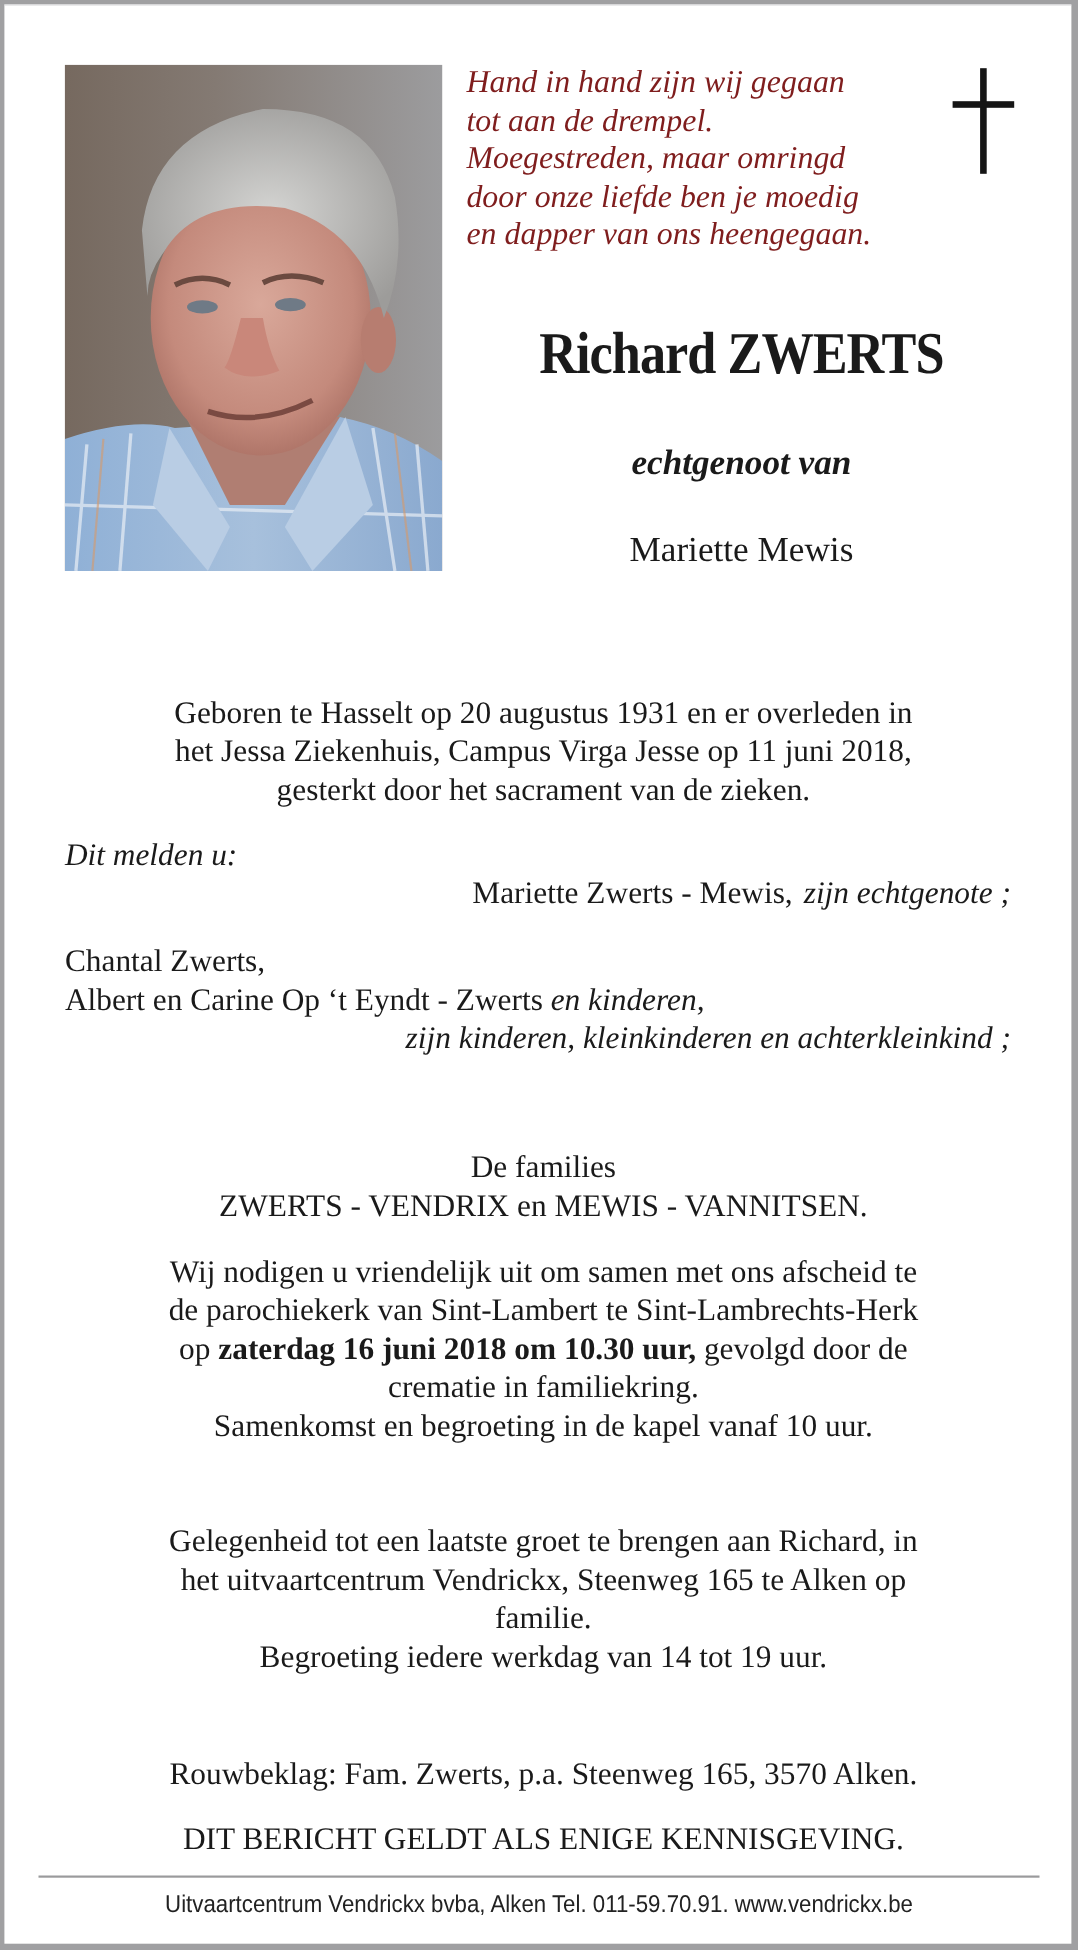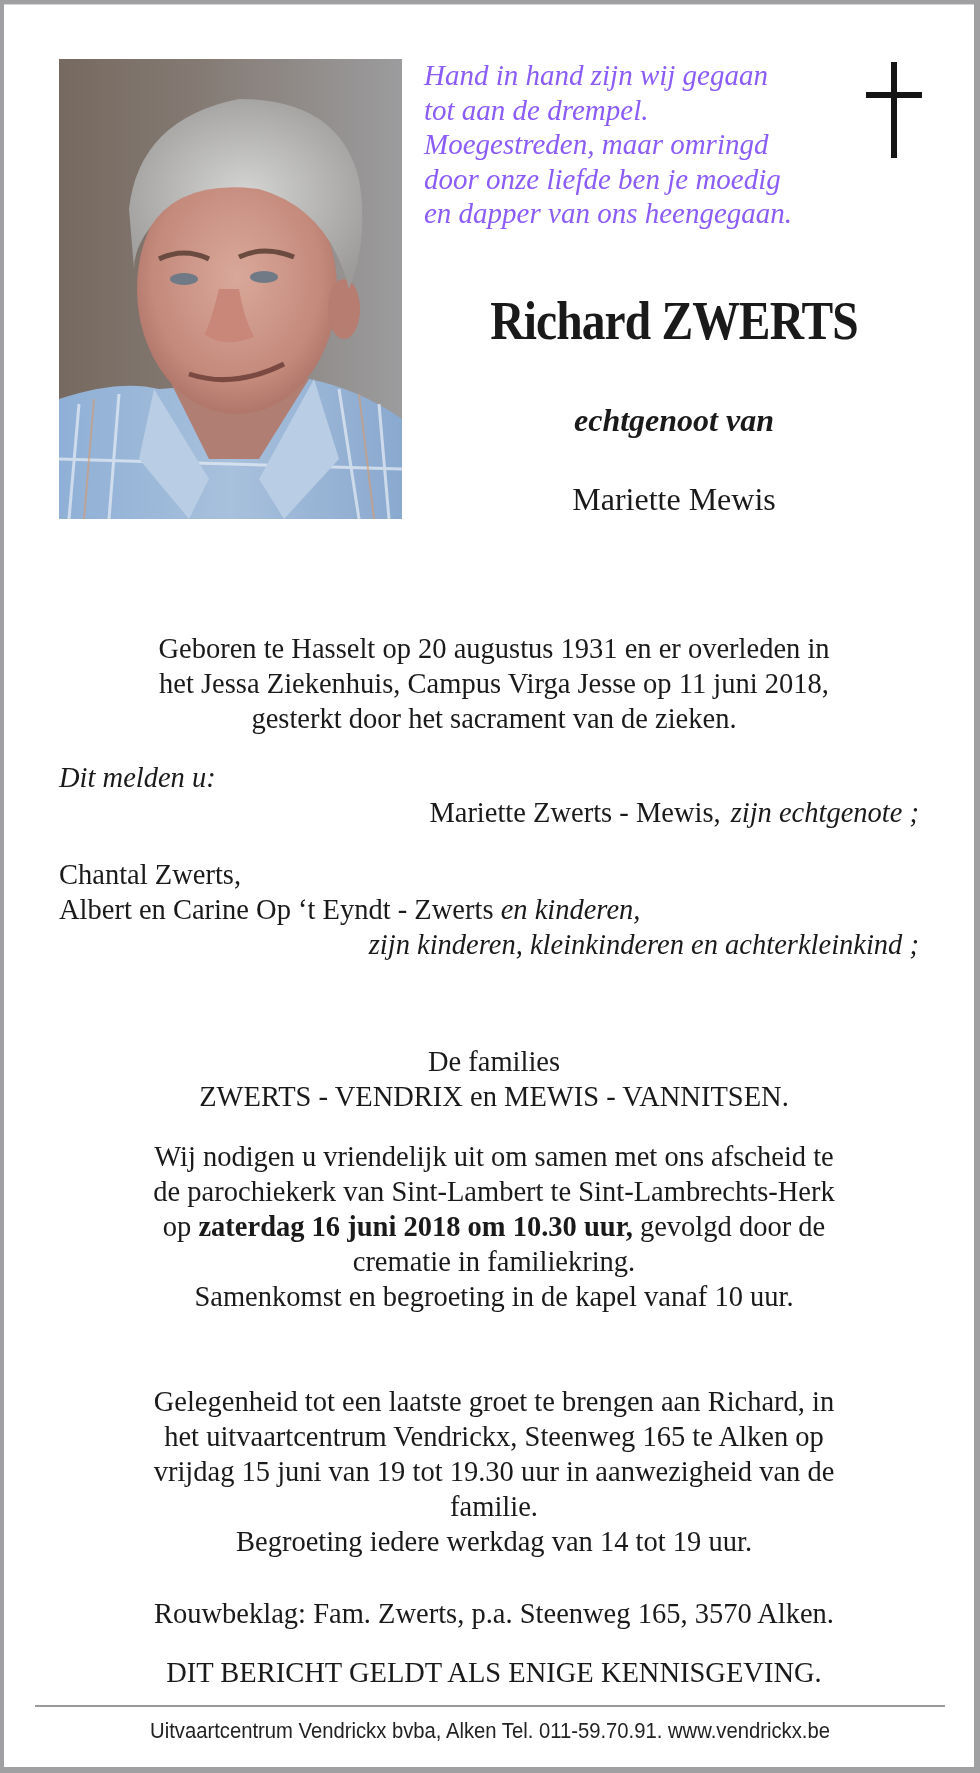--- a/index.html
+++ b/index.html
@@ -36,21 +36,21 @@
     .photo svg { display: block; }
     .poem {
       position: absolute;
       left: 420px;
       top: 54px;
       width: 440px;
       font-family: "Liberation Serif", "DejaVu Serif", serif;
       font-style: italic;
       font-size: 29px;
       line-height: 34.5px;
-      color: #8b5cf6;
+      color: #7f1d1d;
     }
     .poem div { white-space: nowrap; }
     .cross {
       position: absolute;
       left: 862px;
       top: 58px;
       width: 60px;
       height: 100px;
     }
     .cross .v {
@@ -246,21 +246,20 @@
     <div class="line">Wij nodigen u vriendelijk uit om samen met ons afscheid te</div>
     <div class="line">de parochiekerk van Sint-Lambert te Sint-Lambrechts-Herk</div>
     <div class="line"><span>op </span><span class="b">zaterdag 16 juni 2018 om 10.30 uur,</span><span> gevolgd door de</span></div>
     <div class="line">crematie in familiekring.</div>
     <div class="line">Samenkomst en begroeting in de kapel vanaf 10 uur.</div>
   </div>
 
   <div class="body-text center" style="top:1380px;">
     <div class="line">Gelegenheid tot een laatste groet te brengen aan Richard, in</div>
     <div class="line">het uitvaartcentrum Vendrickx, Steenweg 165 te Alken op</div>
-    <div class="line">vrijdag 15 juni van 19 tot 19.30 uur in aanwezigheid van de</div>
     <div class="line">familie.</div>
     <div class="line">Begroeting iedere werkdag van 14 tot 19 uur.</div>
   </div>
 
   <div class="body-text center" style="top:1592px;">
     <div class="line">Rouwbeklag: Fam. Zwerts, p.a. Steenweg 165, 3570 Alken.</div>
   </div>
 
   <div class="body-text center" style="top:1651px;">
     <div class="line">DIT BERICHT GELDT ALS ENIGE KENNISGEVING.</div>

